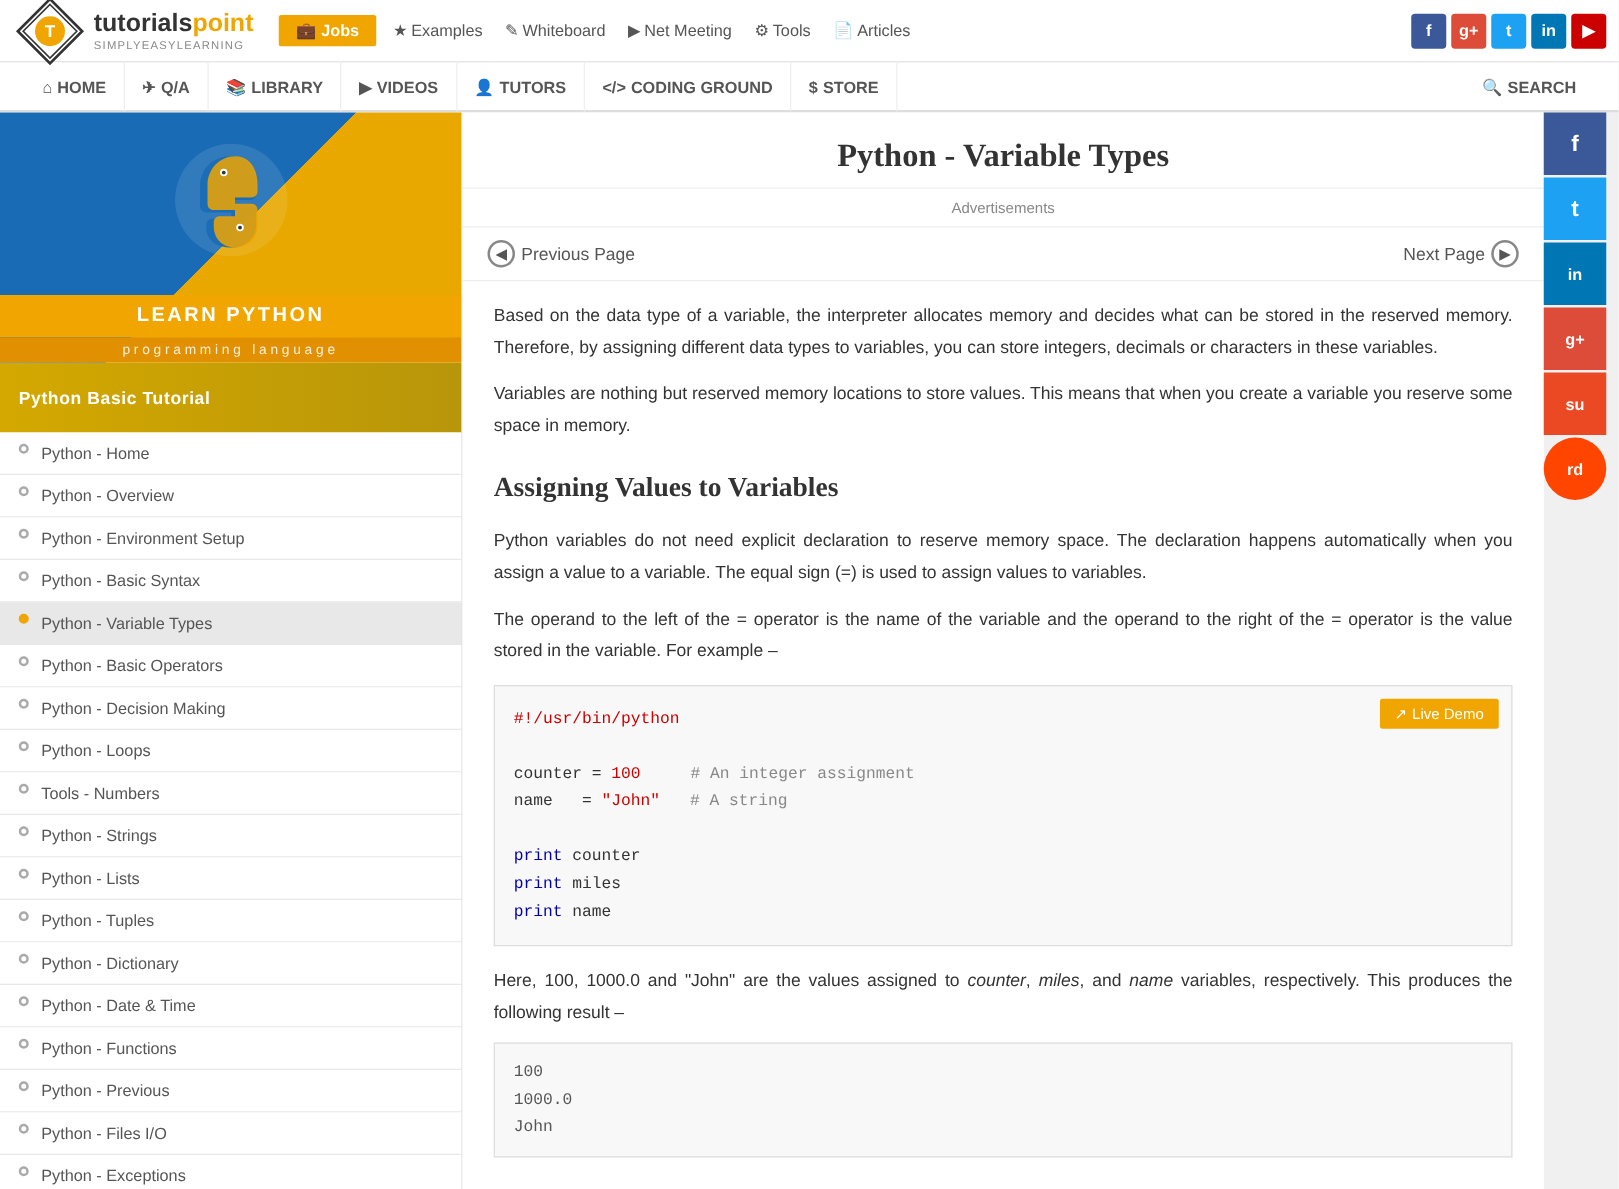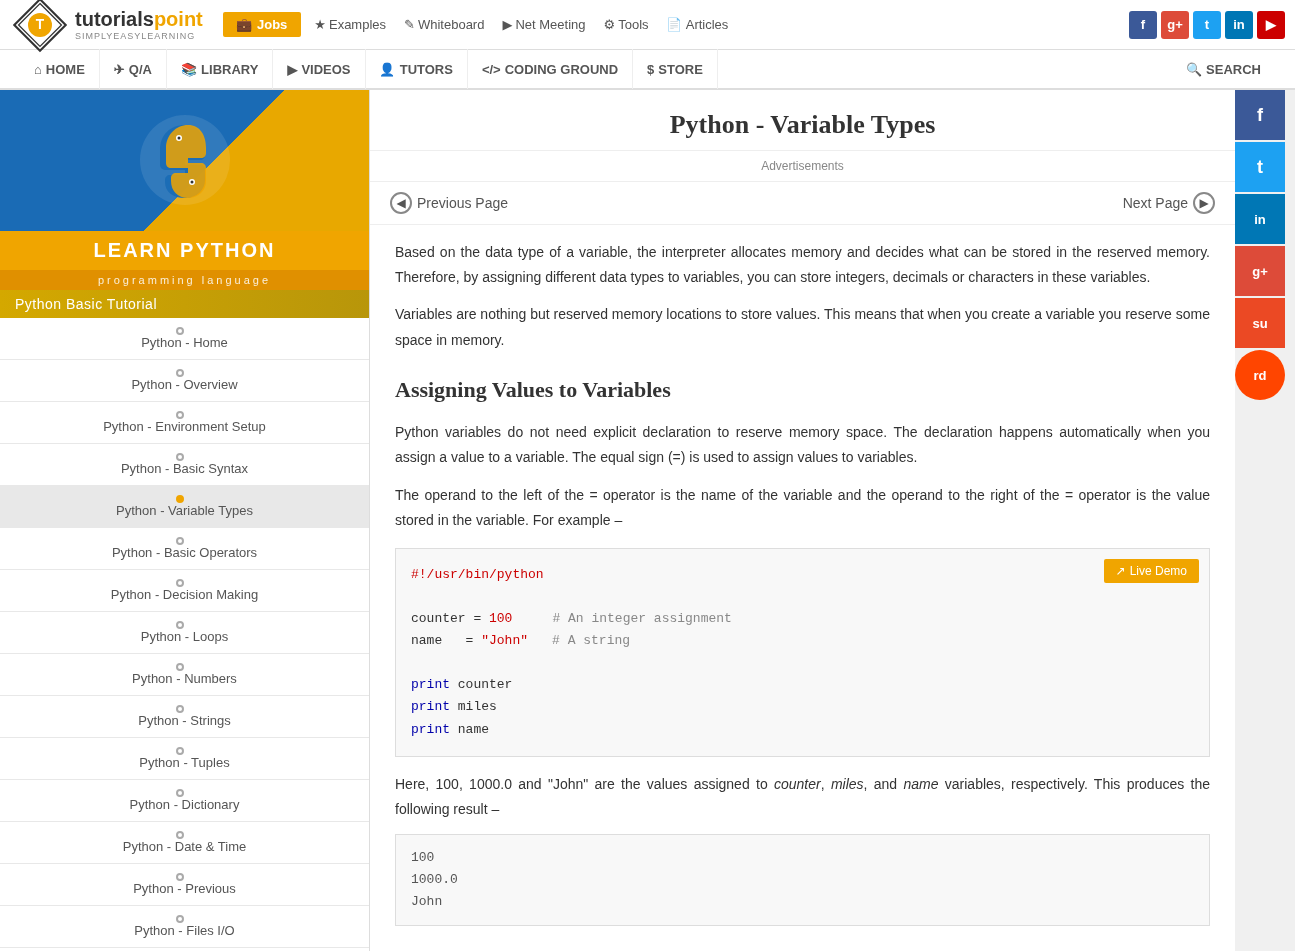--- a/index.html
+++ b/index.html
@@ -126,56 +126,55 @@
       position: absolute;
       top: 20px;
       left: 50%;
       transform: translateX(-50%);
     }
     .sidebar-learn {
       width: 100%;
       background: #f0a500;
       text-align: center;
       color: #fff;
-      font-size: 20px;
+      font-size: 16px;
       font-weight: bold;
       letter-spacing: 2px;
       padding: 8px 15px;
       text-transform: uppercase;
     }
     .sidebar-sub {
       width: 100%;
       background: #e09000;
       text-align: center;
       color: rgba(255,255,255,0.85);
       font-size: 11px;
       letter-spacing: 3px;
       padding: 4px 0;
       text-transform: lowercase;
     }
     .sidebar-section-header {
       background: #c8a000;
       background: linear-gradient(to right, #d4a800, #b8960a);
       color: #fff;
       font-size: 14px;
-      font-weight: normal;
-      padding: 6px 15px;
+      font-weight: bold;
+      padding: 20px 15px;
       letter-spacing: 0.5px;
     }
     .sidebar-nav-item {
       display: flex;
-      align-items: center;
+      align-items: flex-start;
       padding: 9px 15px;
       border-bottom: 1px solid #e8e8e8;
       color: #555;
       font-size: 13px;
       cursor: pointer;
       background: #fff;
       text-decoration: none;
-      flex-direction: column;
     }
     .sidebar-nav-item.active { background: #e8e8e8; }
     .sidebar-nav-item .dot {
       width: 8px;
       height: 8px;
       border: 2px solid #aaa;
       border-radius: 50%;
       margin-right: 10px;
       flex-shrink: 0;
     }
@@ -462,37 +461,45 @@
     <a class="sidebar-nav-item">
       <div class="dot"></div>
       <span>Python - Decision Making</span>
     </a>
     <a class="sidebar-nav-item">
       <div class="dot"></div>
       <span>Python - Loops</span>
     </a>
     <a class="sidebar-nav-item">
       <div class="dot"></div>
-      <span>Python - Numbers</span>
+      <span>Tools - Numbers</span>
     </a>
     <a class="sidebar-nav-item">
       <div class="dot"></div>
       <span>Python - Strings</span>
     </a>
     <a class="sidebar-nav-item">
       <div class="dot"></div>
+      <span>Python - Lists</span>
+    </a>
+    <a class="sidebar-nav-item">
+      <div class="dot"></div>
       <span>Python - Tuples</span>
     </a>
     <a class="sidebar-nav-item">
       <div class="dot"></div>
       <span>Python - Dictionary</span>
     </a>
     <a class="sidebar-nav-item">
       <div class="dot"></div>
       <span>Python - Date &amp; Time</span>
+    </a>
+    <a class="sidebar-nav-item">
+      <div class="dot"></div>
+      <span>Python - Functions</span>
     </a>
     <a class="sidebar-nav-item">
       <div class="dot"></div>
       <span>Python - Previous</span>
     </a>
     <a class="sidebar-nav-item">
       <div class="dot"></div>
       <span>Python - Files I/O</span>
     </a>
     <a class="sidebar-nav-item">

